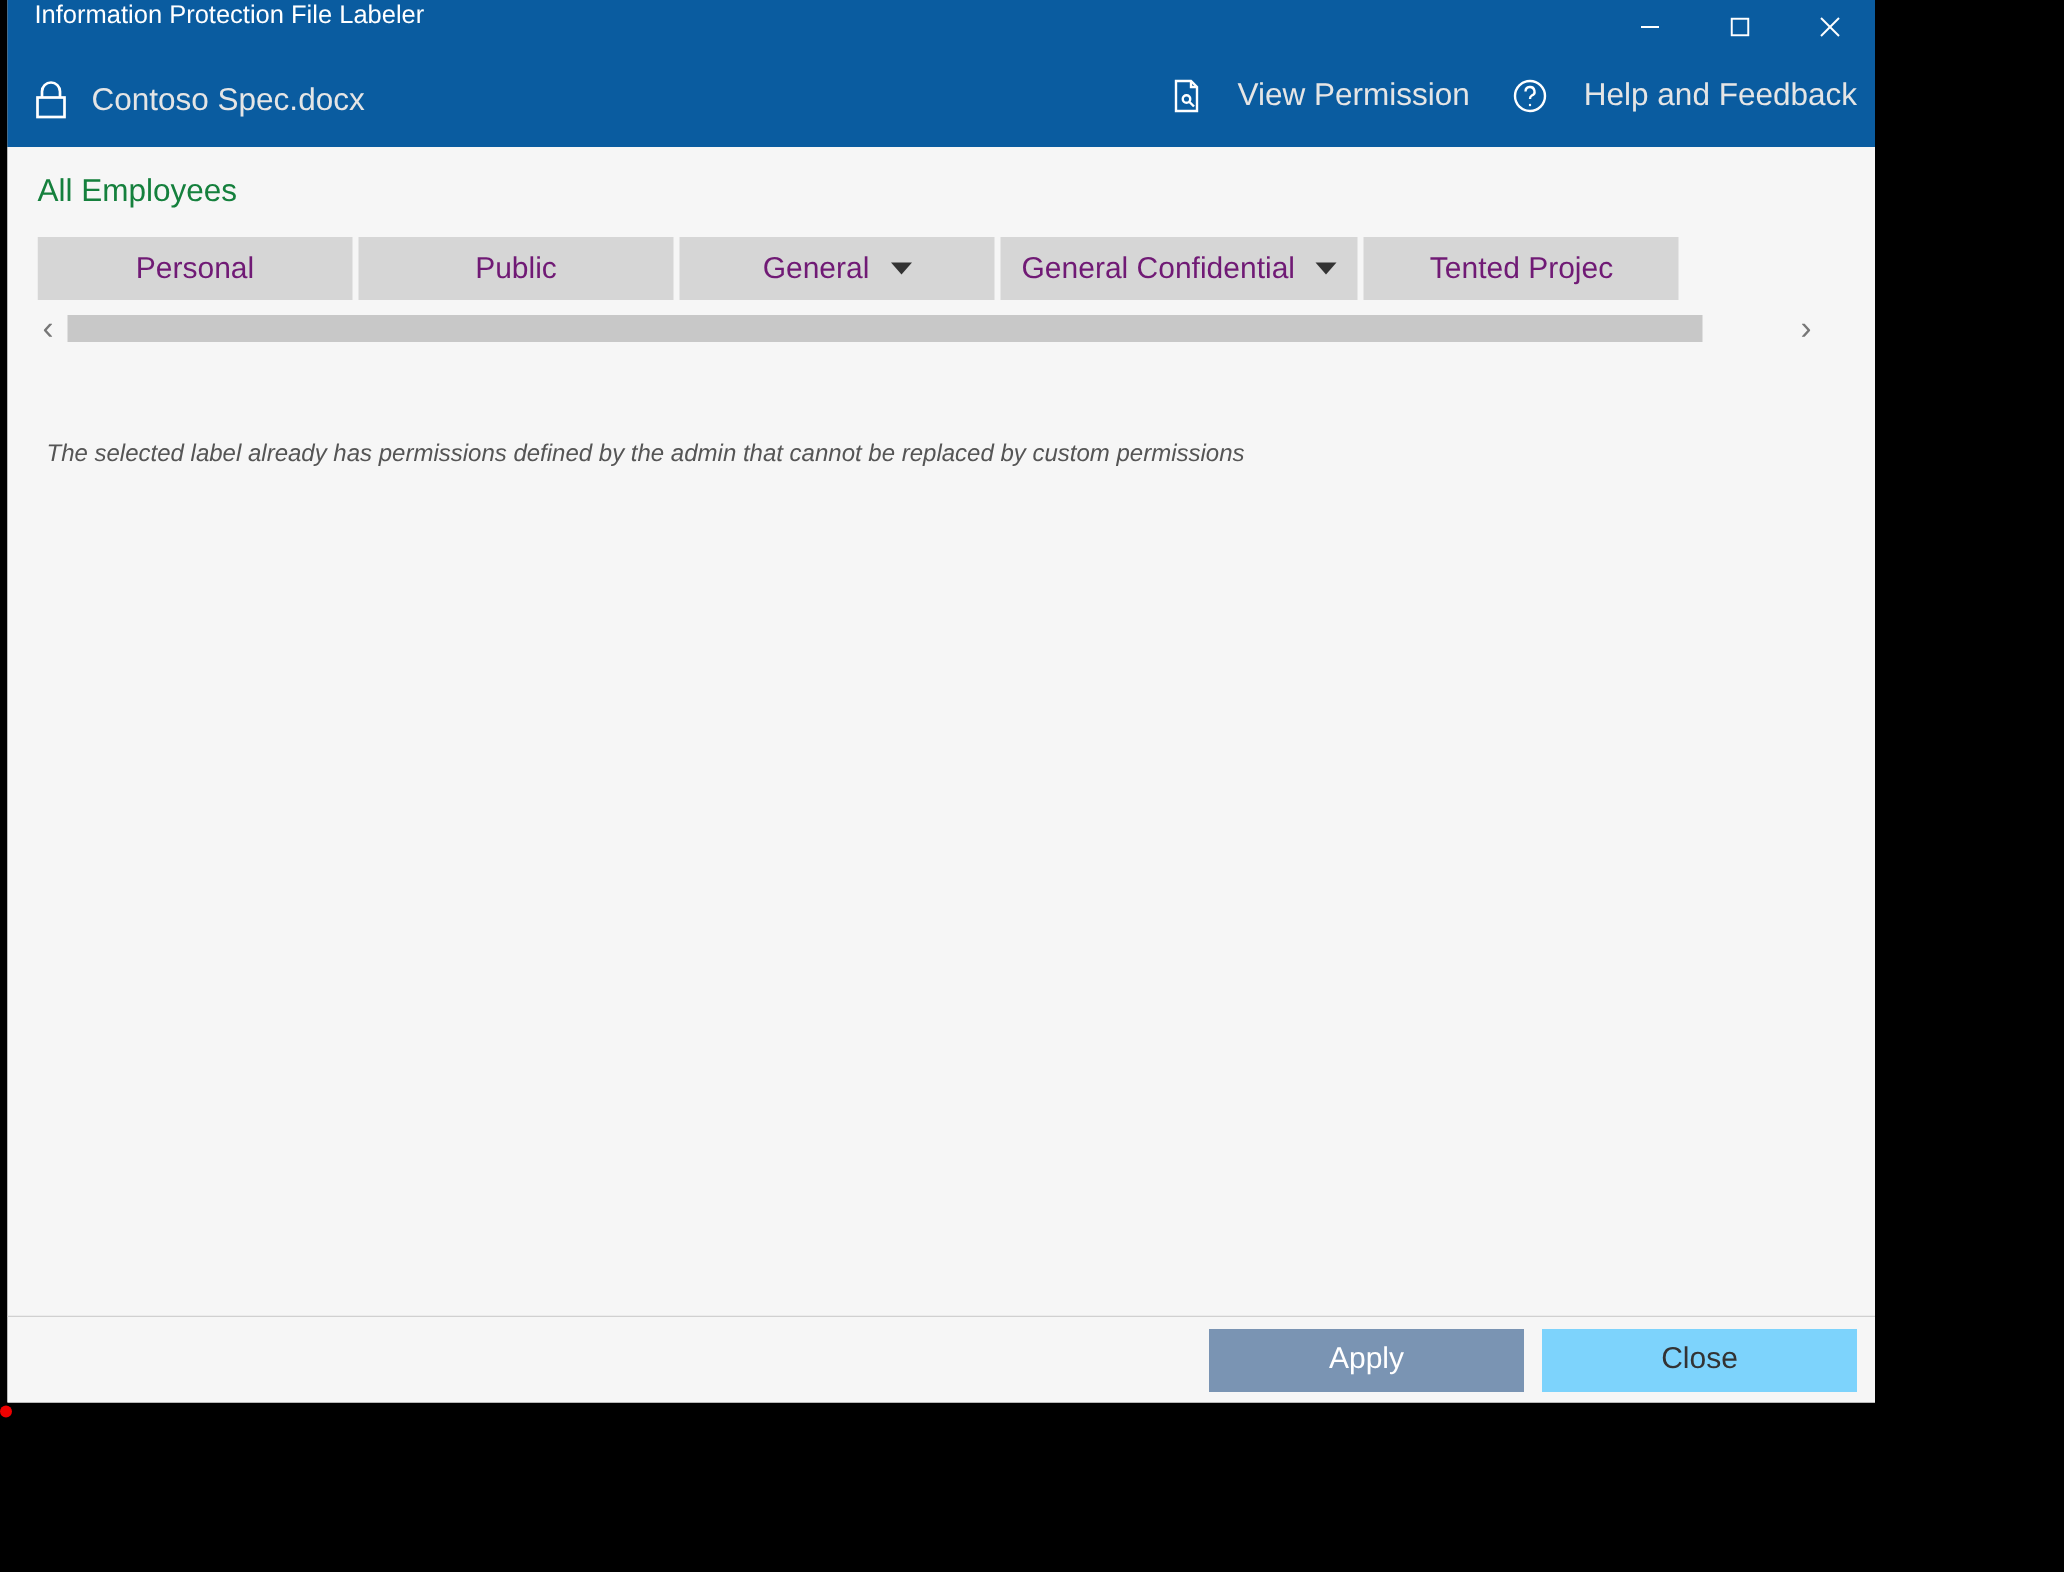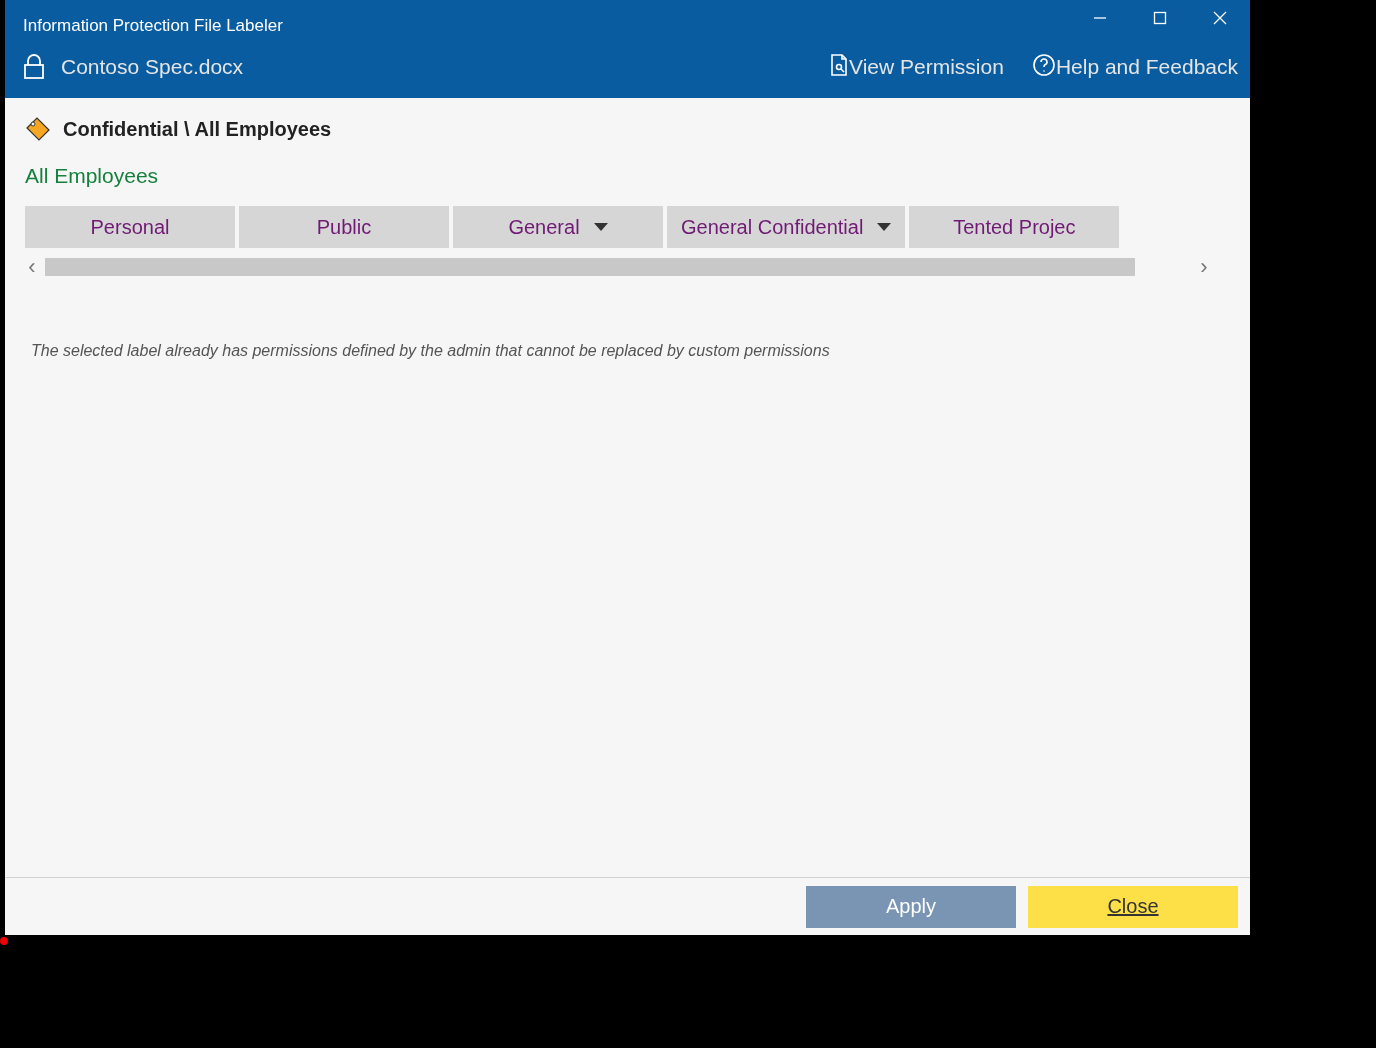--- a/index.html
+++ b/index.html
@@ -19,21 +19,21 @@
       height: 935px;
       background: #f6f6f6;
       display: flex;
       flex-direction: column;
     }
     .titlebar {
       height: 36px;
       background: #0a5ca0;
       color: #fff;
       display: flex;
-      align-items: flex-end;
+      align-items: flex-start;
       padding-left: 18px;
       font-size: 17px;
       font-weight: 400;
     }
     .titlebar-title { flex: 1; }
     .win-controls { display: flex; height: 100%; }
     .win-btn {
       width: 60px;
       height: 36px;
       display: flex;
@@ -48,22 +48,21 @@
       color: #e5e5e5;
       display: flex;
       align-items: center;
       padding: 0 12px 0 18px;
       font-size: 21px;
     }
     .lock-ico { margin-right: 16px; display:flex; align-items:center; }
     .filename { flex: 1; font-size: 21px; }
     .hdr-link {
       display: flex;
-      align-items: center;
-      gap: 0;
+      gap: 24px;
       margin-left: 28px;
       font-size: 21px;
     }
     .content {
       flex: 1;
       background: #f6f6f6;
       padding: 18px 16px 0 16px;
       position: relative;
     }
     .label-head {
@@ -175,21 +174,21 @@
     }
     .foot-btn {
       width: 210px;
       height: 42px;
       display: flex;
       align-items: center;
       justify-content: center;
       font-size: 20px;
     }
     .apply-btn { background: #7a94b3; color: #fff; }
-    .close-btn { background: #fde047; color: #333; text-decoration: underline; }
+    .close-btn { background: #7dd3fc; color: #333; }
     .red-dot {
       position: absolute;
       left: 0px;
       top: 937px;
       width: 8px; height: 8px;
       background: #e00; border-radius: 50%;
     }
   </style>
 </head>
 <body>
@@ -244,29 +243,20 @@
           <path d="M9 9 a3 3 0 1 1 4 2.8 c-1 .5-1 1.2-1 2.2"></path>
           <circle cx="12" cy="18" r="0.8" fill="#fff" stroke="none"></circle>
         </svg>
       </span>
       <span>Help and Feedback</span>
     </span>
   </div>
 
   <div class="content">
 
-    <div class="label-head">
-      <span class="tag-ico">
-        <svg width="26" height="26" viewBox="0 0 26 26">
-          <path d="M2 12 L12 2 L24 14 L14 24 Z" fill="#f5a623" stroke="#333" stroke-width="1.2"></path>
-          <circle cx="8" cy="8" r="2" fill="#fff" stroke="#333" stroke-width="1"></circle>
-        </svg>
-      </span>
-      <span class="label-path">Confidential \ All Employees</span>
-    </div>
 
     <div class="sub-label">All Employees</div>
 
     <div class="label-bar" id="label-bar">
         <div class="label-btn">
           <span>Personal</span>
         </div>
         <div class="label-btn">
           <span>Public</span>
         </div>

